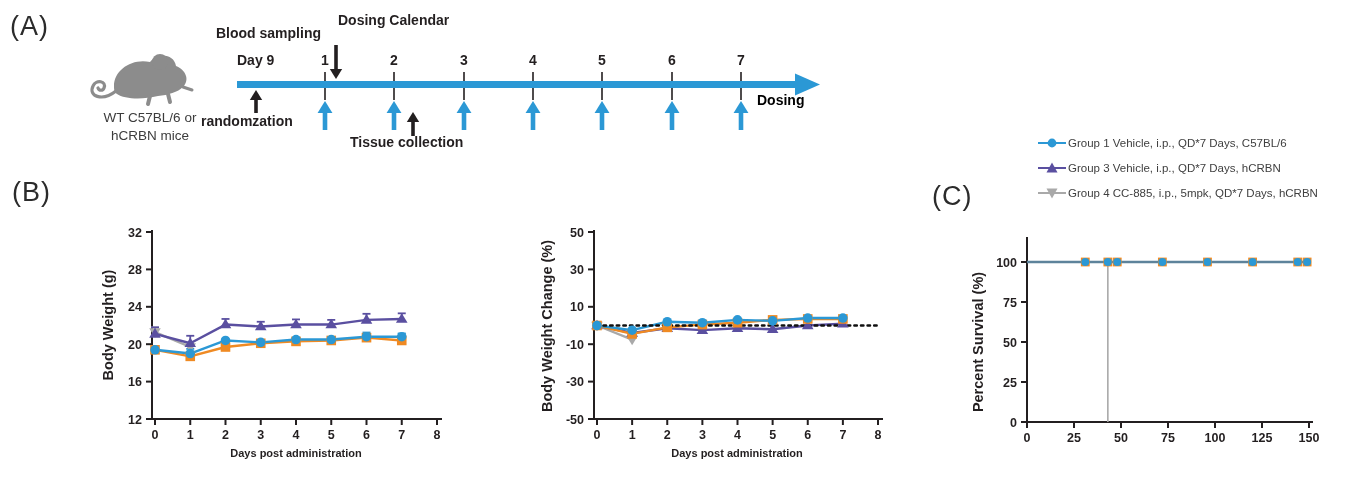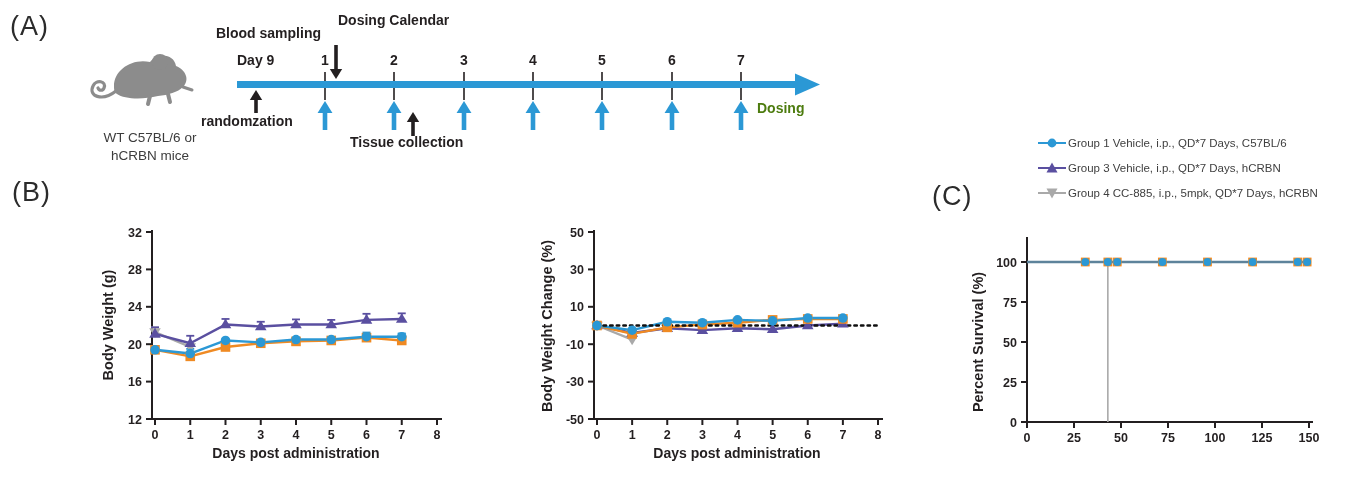--- a/index.html
+++ b/index.html
@@ -1,45 +1,45 @@
 <!DOCTYPE html>
 <html><head>
 <meta charset="utf-8">
 <style>
   html,body{margin:0;padding:0;background:#ffffff;}
   #fig{position:relative;width:1359px;height:492px;background:#fff;overflow:hidden;
        font-family:"Liberation Sans",sans-serif;}
   .abs{position:absolute;}
   .panel-letter{font-size:27px;color:#2b2b2b;letter-spacing:1px;}
   .bold14{font-size:14px;font-weight:bold;color:#231f20;white-space:nowrap;}
-  .caption{font-size:13.5px;color:#3c3c3c;text-align:center;line-height:1.3;white-space:nowrap;margin-top:20px;}
+  .caption{font-size:13.5px;color:#3c3c3c;text-align:center;line-height:1.3;white-space:nowrap;}
   .vlabel{transform:translate(-50%,-50%) rotate(-90deg);transform-origin:center;
           font-size:14.5px;font-weight:bold;color:#231f20;white-space:nowrap;}
-  .hlabel{transform:translate(-50%,-50%);font-size:14px;font-weight:bold;color:#231f20;white-space:nowrap;}
+  .hlabel{transform:translate(-50%,-50%);font-size:11px;font-weight:bold;color:#231f20;white-space:nowrap;}
   .daynum{position:absolute;transform:translateX(-50%);font-size:14px;font-weight:bold;color:#231f20;}
   #legend{display:flex;flex-direction:column;gap:3px;}
   .legend-row{display:flex;align-items:center;gap:2px;height:22px;}
   .legend-label{font-size:11.5px;color:#404040;white-space:nowrap;}
   svg{display:block;}
 </style>
 </head>
 <body>
 
 <div id="fig">
 
   <div class="abs panel-letter" style="left:10px;top:11px;">(A)</div>
   <div class="abs panel-letter" style="left:12px;top:177px;">(B)</div>
   <div class="abs panel-letter" style="left:932px;top:181px;">(C)</div>
 
   <div class="abs bold14" style="left:338px;top:12px;">Dosing Calendar</div>
   <div class="abs bold14" style="left:216px;top:25px;">Blood sampling</div>
   <div class="abs bold14" style="left:237px;top:52px;">Day 9</div>
   <div class="abs bold14" style="left:201px;top:113px;">randomzation</div>
   <div class="abs bold14" style="left:350px;top:134px;">Tissue collection</div>
-  <div class="abs bold14" style="left:757px;top:100px;color:#4d7c0f;">Dosing</div>
+  <div class="abs bold14" style="left:757px;top:92px;color:#000000;">Dosing</div>
   <div class="abs caption" style="left:85px;top:109px;width:130px;">
     <div>WT C57BL/6 or</div>
     <div>hCRBN mice</div>
   </div>
   <div class="abs" id="day-numbers">
       <div class="daynum" style="left: 325px; top: 52px;">1</div>
       <div class="daynum" style="left: 394px; top: 52px;">2</div>
       <div class="daynum" style="left: 464px; top: 52px;">3</div>
       <div class="daynum" style="left: 533px; top: 52px;">4</div>
       <div class="daynum" style="left: 602px; top: 52px;">5</div>

